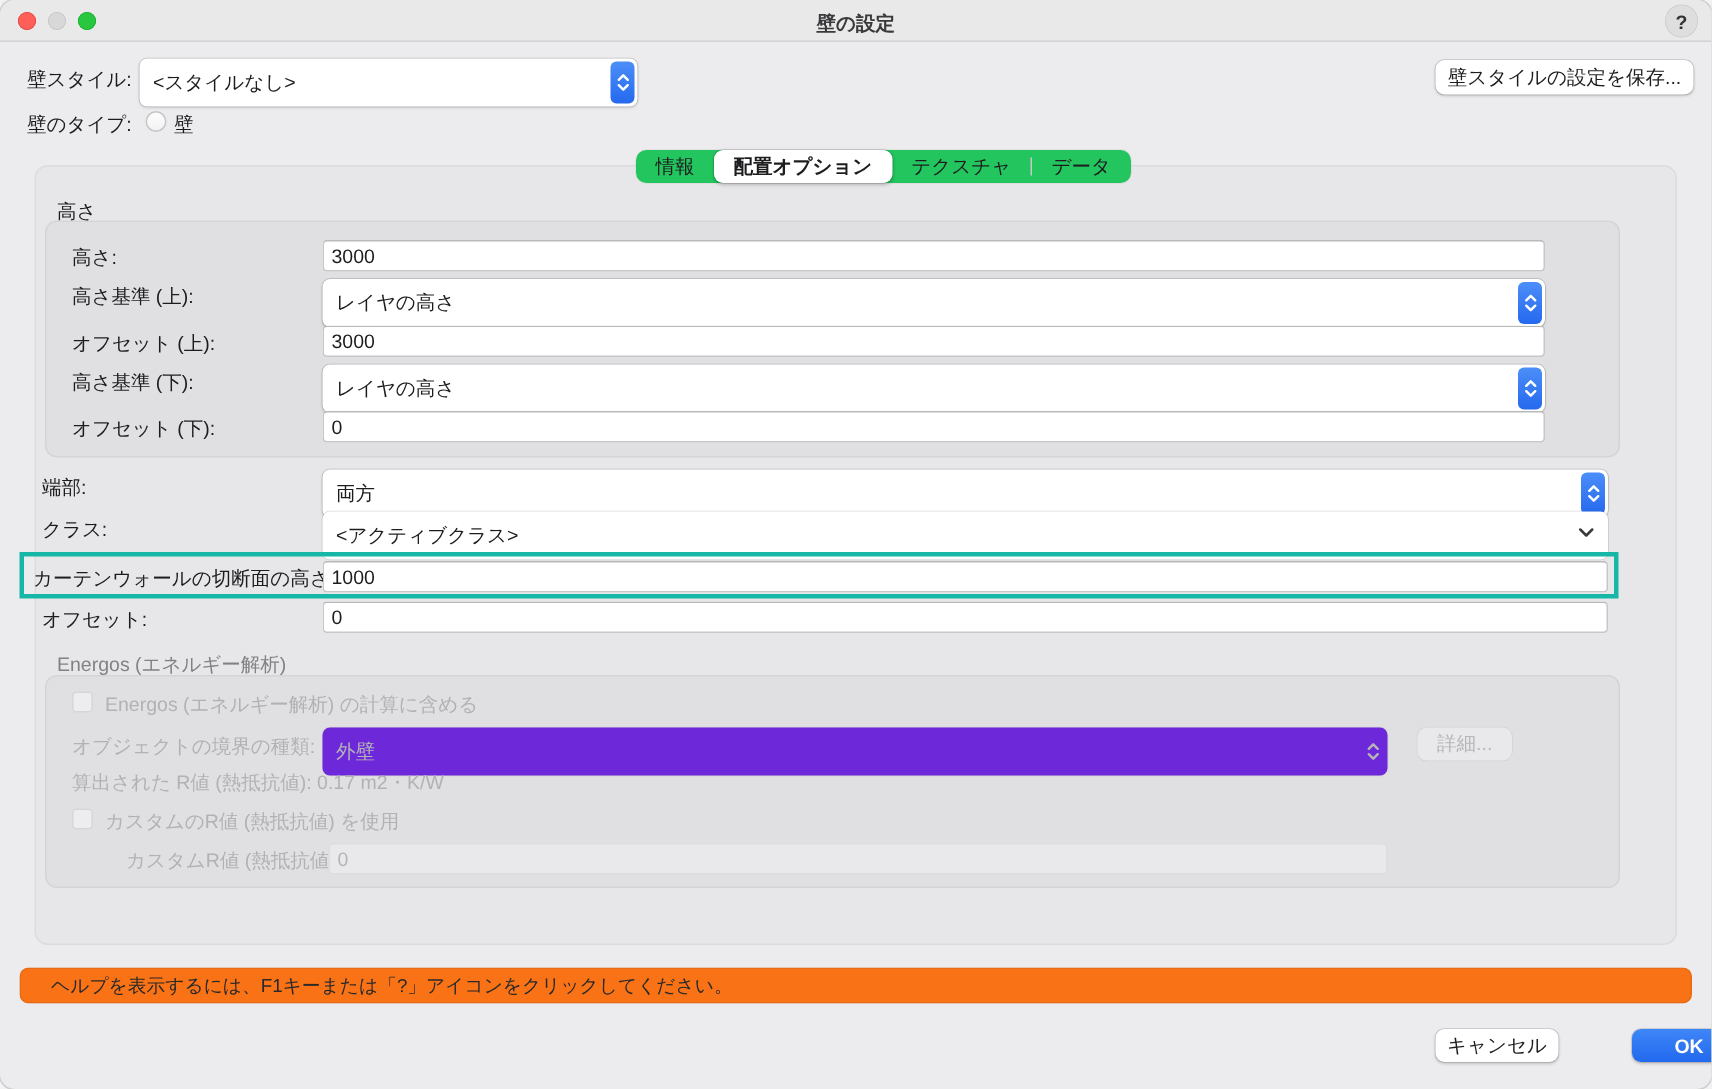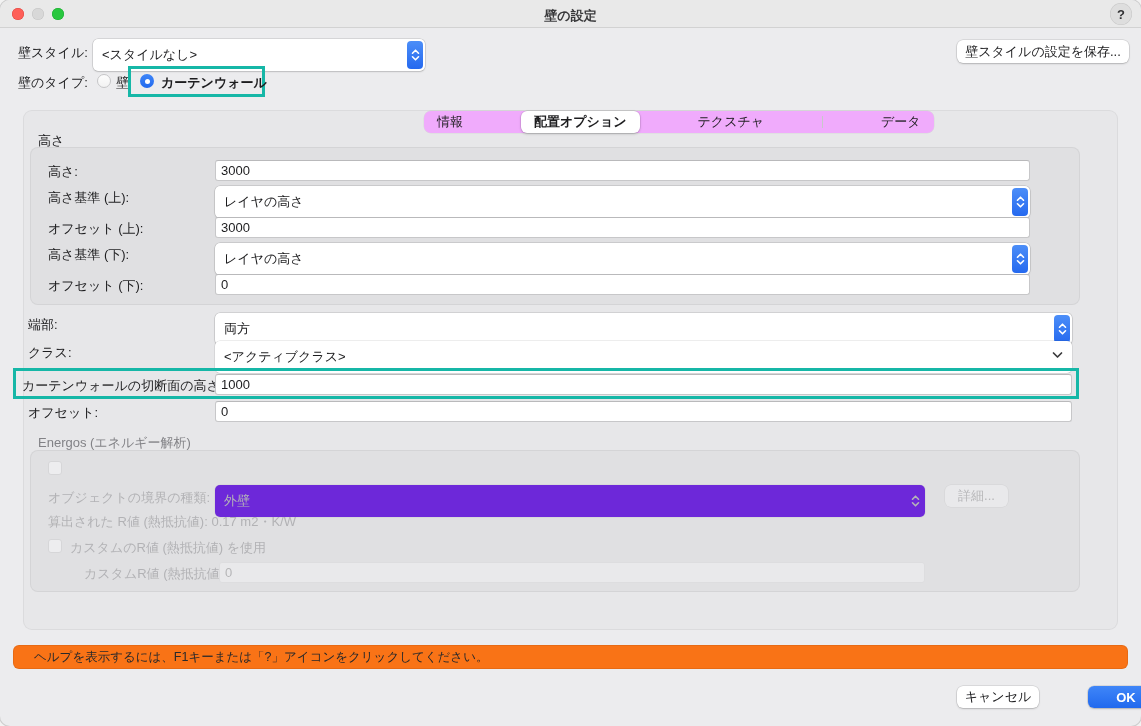--- a/index.html
+++ b/index.html
@@ -31,21 +31,21 @@
   .groupbox{position:absolute;background:#e0e0e2;border:1px solid rgba(0,0,0,.05);border-radius:8px;box-sizing:border-box;}
   .hlbox{position:absolute;border:3px solid #16b7a7;box-sizing:border-box;}
   
   .radio{position:absolute;width:14px;height:14px;border-radius:50%;box-sizing:border-box;}
   .radio.off{background:linear-gradient(#fdfdfd,#f2f2f2);border:1px solid #c6c6c8;}
   .radio.on{background:linear-gradient(#3f86f8,#2169ee);}
   .radio.on::after{content:"";position:absolute;left:4.5px;top:4.5px;width:5px;height:5px;border-radius:50%;background:#fff;}
   
   .checkbox{position:absolute;width:14px;height:14px;border-radius:3px;background:#ededef;border:1px solid #d6d6d8;box-sizing:border-box;}
   
-  .tabbar{position:absolute;left:424px;top:111px;height:22px;display:flex;align-items:stretch;background:#f0abfc;border-radius:7px;box-shadow:0 0 0 .5px rgba(0,0,0,.06);gap:45px;}
+  .tabbar{position:absolute;left:424px;top:100px;height:22px;display:flex;align-items:stretch;background:#22c55e;border-radius:7px;box-shadow:0 0 0 .5px rgba(0,0,0,.06);}
   .seg{display:flex;align-items:center;padding:0 13px;font-size:13px;color:#1d1d1f;}
   .seg.sel{background:#fff;border-radius:6px;box-shadow:0 0 0 .5px rgba(0,0,0,.12),0 1px 2.5px rgba(0,0,0,.22);font-weight:700;}
   .segdiv{width:1px;height:12px;background:#c8c8ca;align-self:center;}
   
   .helpbar{position:absolute;left:13px;top:645px;width:1115px;height:24px;background:#f97316;border:1px solid rgba(0,0,0,.07);border-radius:6px;box-sizing:border-box;display:flex;align-items:center;padding-left:20px;font-size:12.5px;color:#29292b;}
 </style>
 </head>
 <body>
 
 <div class="window">
@@ -65,24 +65,20 @@
       <svg width="9" height="14" viewBox="0 0 9 14">
           <path d="M1.5 5.2 L4.5 2.2 L7.5 5.2 M1.5 8.8 L4.5 11.8 L7.5 8.8" fill="none" stroke="#fff" stroke-width="1.6" stroke-linecap="round" stroke-linejoin="round"></path>
         </svg>
     </span>
   </div>
   <div class="btn" style="left:957px;top:40px;width:172px;height:23px;">壁スタイルの設定を保存...</div>
 
   <div class="lbl" style="left:18px;top:74px;">壁のタイプ:</div>
   <div class="radio off" style="left:97px;top:74px;"></div>
   <div class="lbl" style="left:116px;top:74px;">壁</div>
-  <div class="hlbox" style="left:128px;top:66px;width:137px;height:31px;">
-    <div class="radio on" style="left:9px;top:5px;"></div>
-    <div class="lbl" style="left:30px;top:5px;font-weight:700;">カーテンウォール</div>
-  </div>
 
   <div class="panel"></div>
 
   <div class="tabbar">
     <div class="seg">情報</div>
     <div class="seg sel">配置オプション</div>
     <div class="seg">テクスチャ</div>
     <div class="segdiv"></div>
     <div class="seg">データ</div>
   </div>
@@ -143,20 +139,21 @@
   <div class="lbl" style="left:22px;top:377px;">カーテンウォールの切断面の高さ:</div>
   <input class="tinput" style="left: 215px; top: 374px; width: 857px;" value="1000">
 
   <div class="lbl" style="left:28px;top:404px;">オフセット:</div>
   <input class="tinput" style="left: 215px; top: 401px; width: 857px;" value="0">
 
   <div class="lbl mid" style="left:38px;top:434px;">Energos (エネルギー解析)</div>
   <div class="groupbox" style="left:30px;top:450px;width:1050px;height:142px;"></div>
 
   <div class="checkbox" style="left:48px;top:461px;"></div>
+  <div class="lbl dim" style="left:70px;top:461px;">Energos (エネルギー解析) の計算に含める</div>
 
   <div class="lbl dim" style="left:48px;top:489px;">オブジェクトの境界の種類:</div>
   <div class="popup dis" style="left:215px;top:485px;width:710px;">
     <span>外壁</span>
     <span class="cap">
       <svg width="9" height="14" viewBox="0 0 9 14">
           <path d="M1.5 5.2 L4.5 2.2 L7.5 5.2 M1.5 8.8 L4.5 11.8 L7.5 8.8" fill="none" stroke="#b5b5b7" stroke-width="1.6" stroke-linecap="round" stroke-linejoin="round"></path>
         </svg>
     </span>
   </div>

